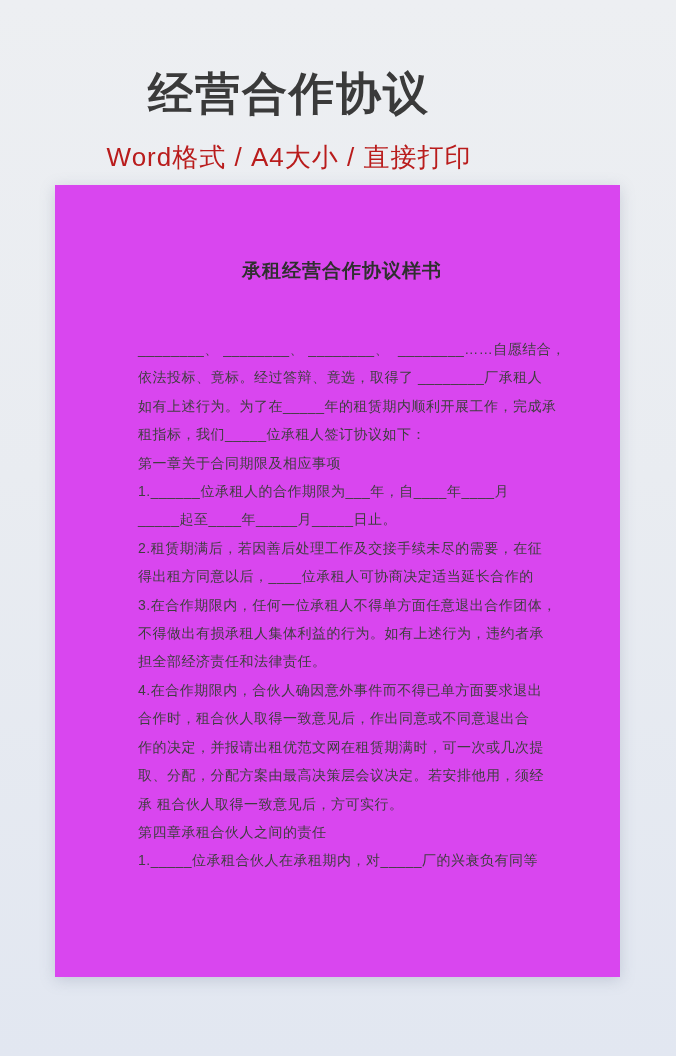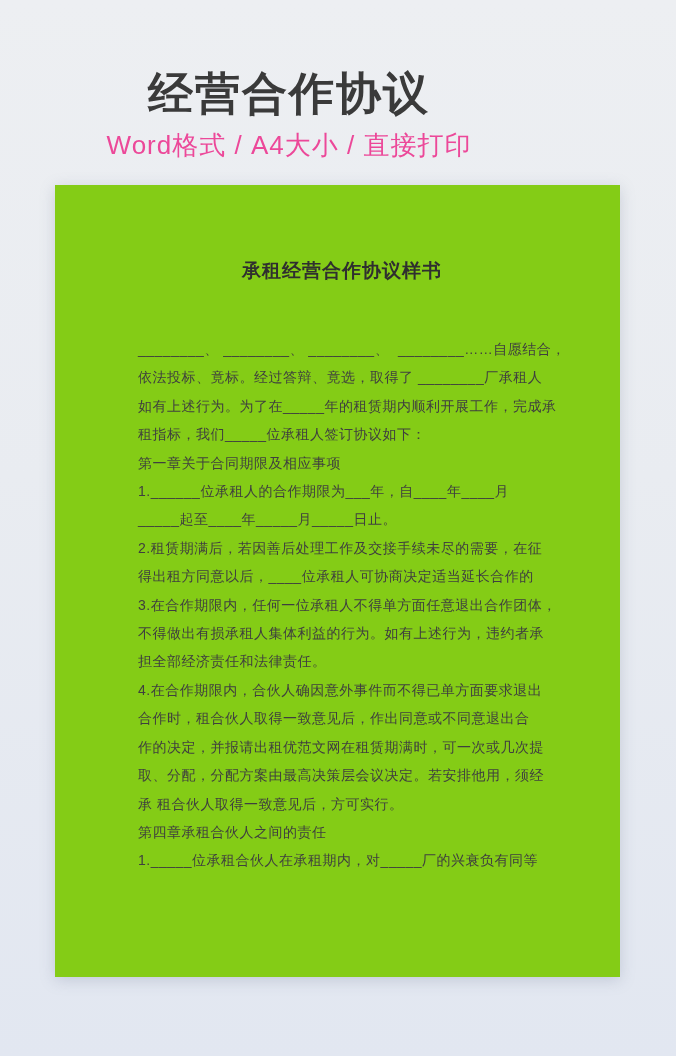--- a/index.html
+++ b/index.html
@@ -25,37 +25,37 @@
   }
   .header-title {
     margin-top: 68px;
     font-size: 45px;
     line-height: 52px;
     font-weight: 700;
     color: #3a3a3a;
     letter-spacing: 2px;
   }
   .header-subtitle {
-    margin-top: 10px;
+    margin-top: 22px;
     font-size: 26px;
     line-height: 30px;
     font-weight: 400;
-    color: #ec4899;
+    color: #b91c1c;
     letter-spacing: 1px;
   }
 
   
   .doc-page {
     position: absolute;
     left: 55px;
     top: 185px;
     width: 565px;
     height: 792px;
     box-sizing: border-box;
-    background: #84cc16;
+    background: #d946ef;
     box-shadow: 0 3px 14px rgba(110, 122, 150, 0.28);
     padding: 74px 74px 0 83px;
   }
   .doc-title {
     text-align: center;
     font-size: 19px;
     line-height: 24px;
     font-weight: 700;
     color: #2f2f2f;
     letter-spacing: 1px;

